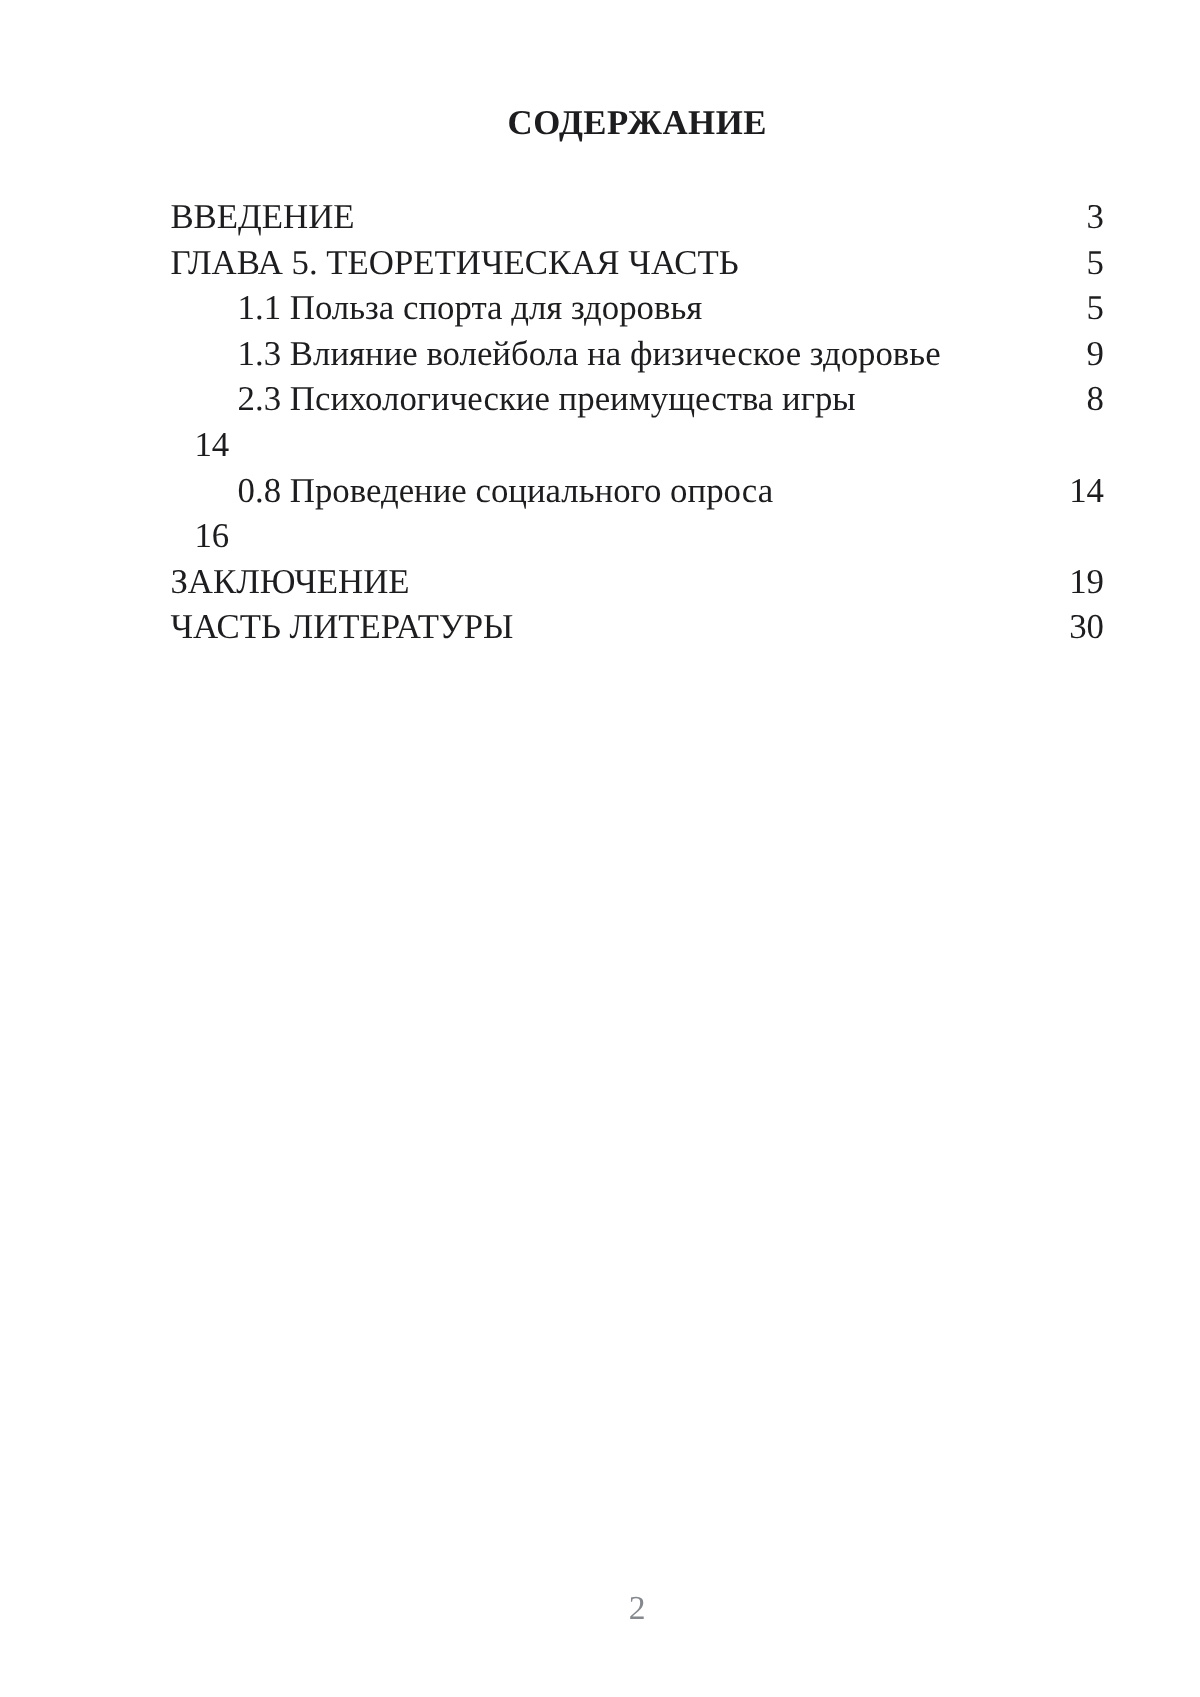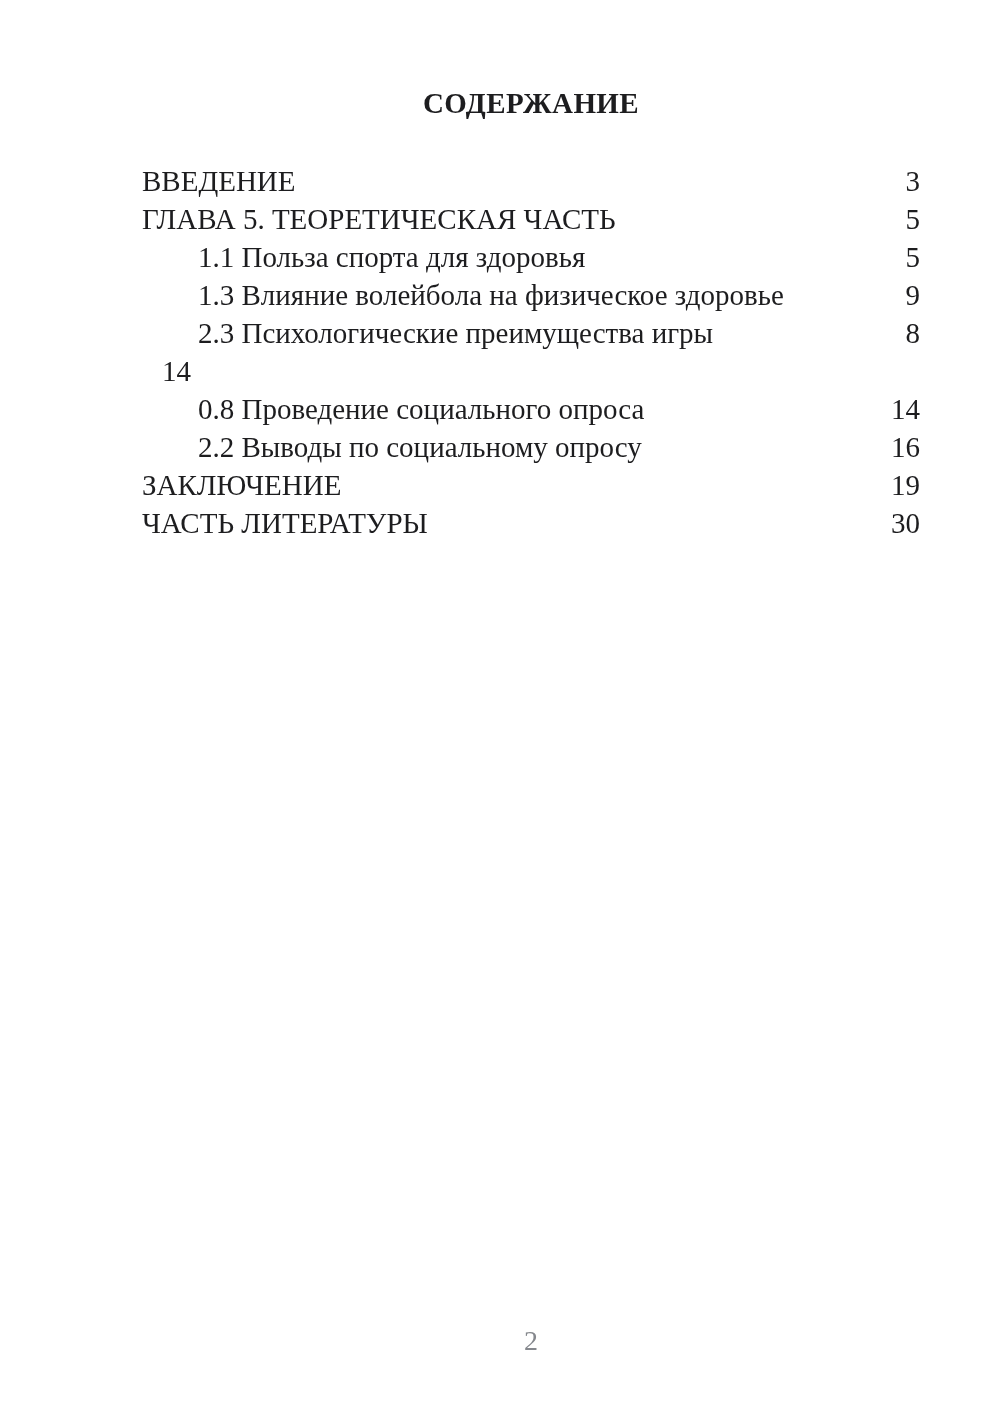--- a/index.html
+++ b/index.html
@@ -105,21 +105,20 @@
     <div class="toc-row lvl0">
       <span class="toc-page">14</span>
     </div>
 
     <div class="toc-row lvl1">
       <span class="toc-label">0.8 Проведение социального опроса</span>
       <span class="toc-page">14</span>
     </div>
 
     <div class="toc-row lvl1">
-      <span class="toc-label">2.2 Выводы по социальному опросу</span>
       <span class="toc-page">16</span>
     </div>
 
     <div class="toc-row lvl0">
       <span class="toc-label">ЗАКЛЮЧЕНИЕ</span>
       <span class="toc-page">19</span>
     </div>
 
     <div class="toc-row lvl0">
       <span class="toc-label">ЧАСТЬ ЛИТЕРАТУРЫ</span>

